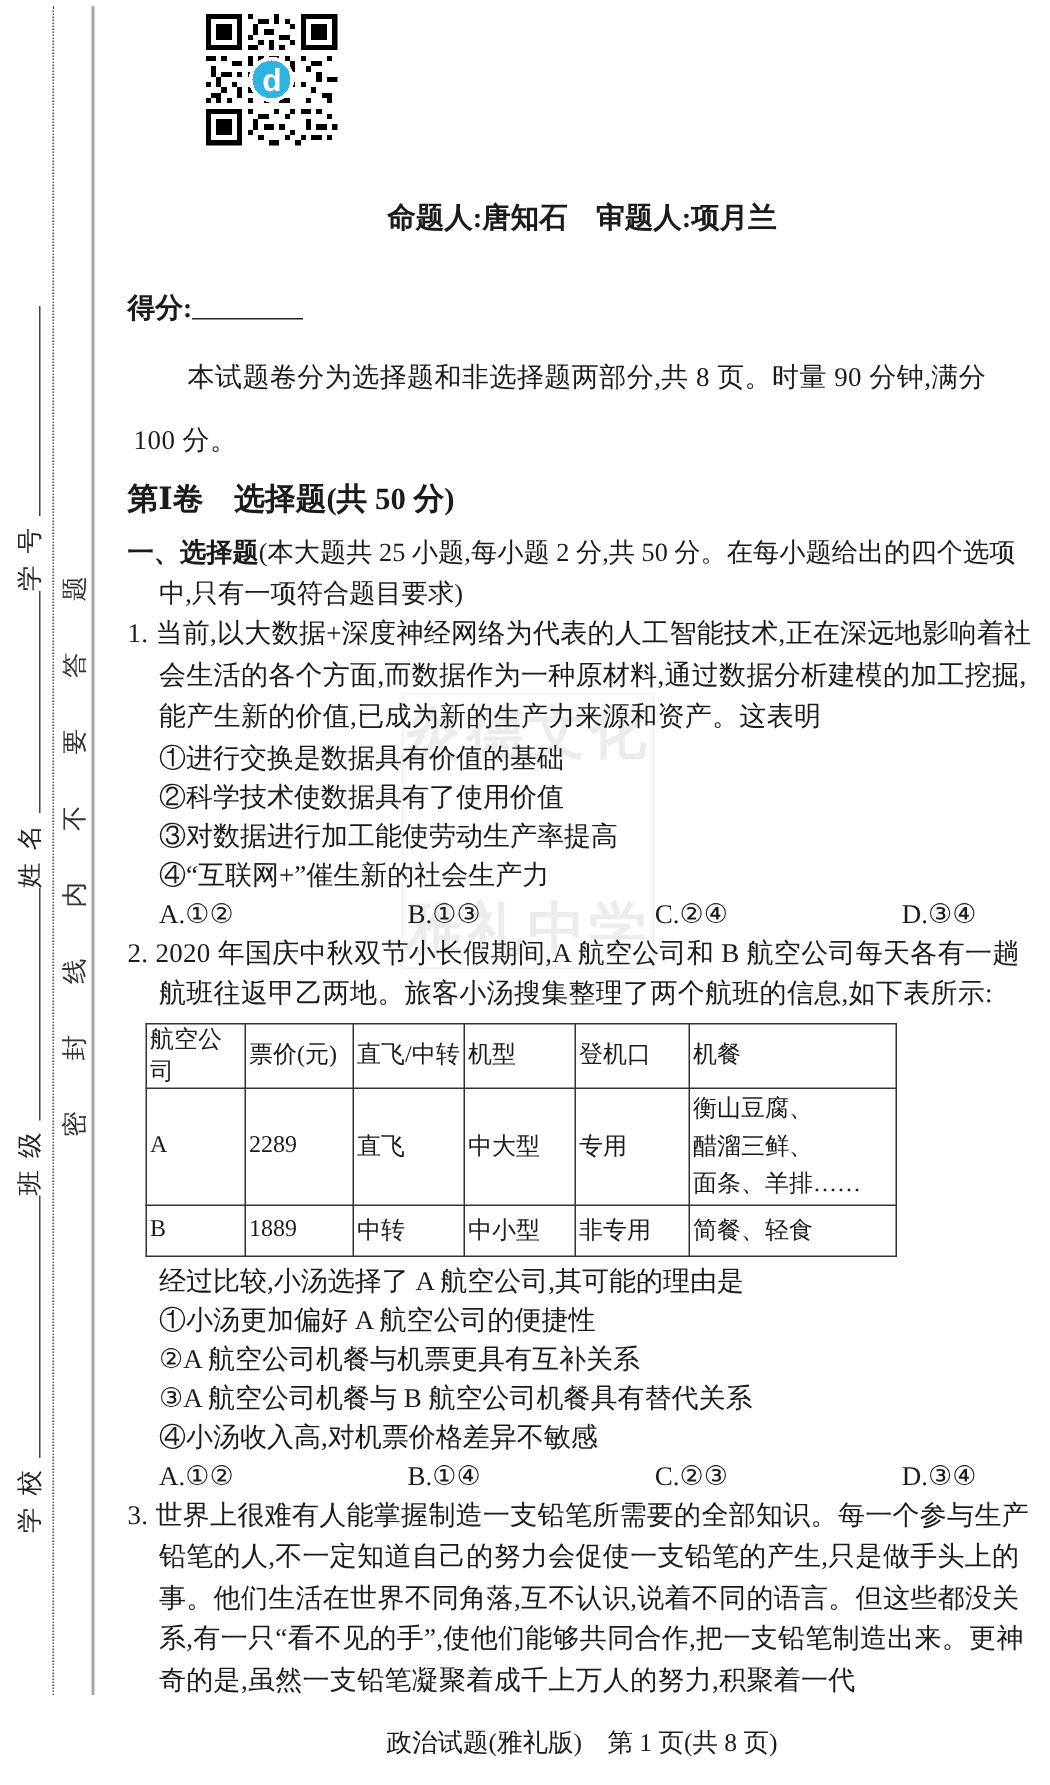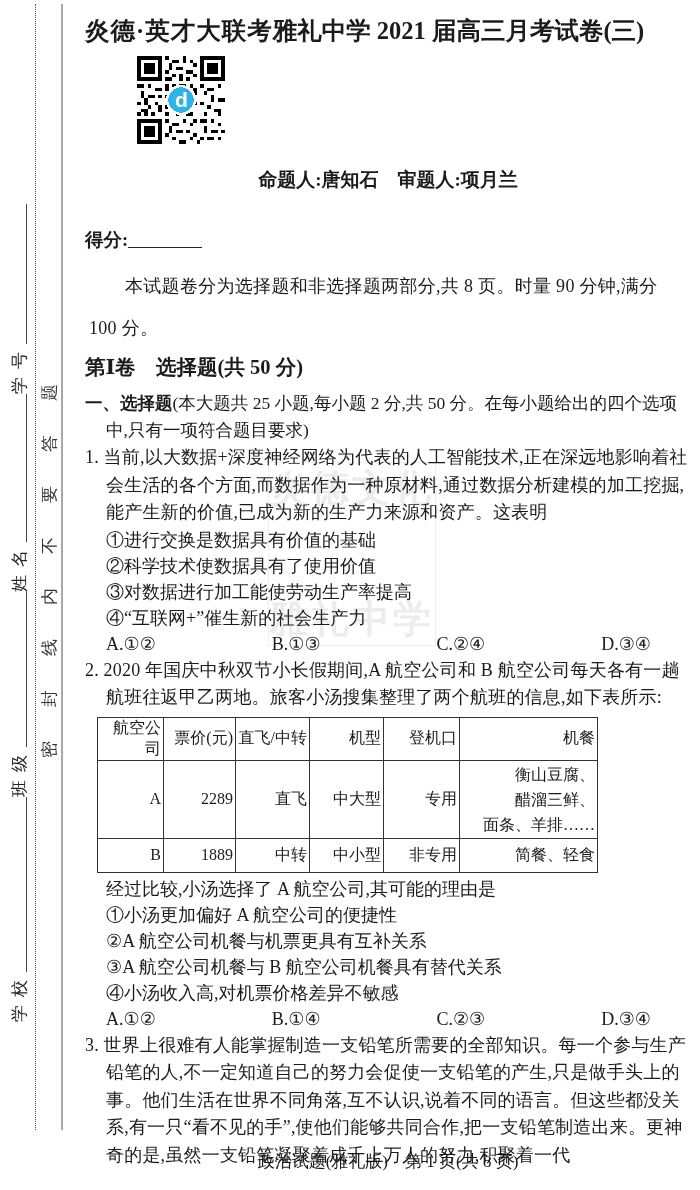--- a/index.html
+++ b/index.html
@@ -24,34 +24,34 @@
       align-items:center;color:rgba(120,120,120,0.14);font-size:38px;font-weight:bold;letter-spacing:3px;font-family:Liberation Mono, monospace;}
 
   
   .main{position:absolute;left:85px;top:0;width:606px;}
   .masthead{margin:14px 0 0;font-size:24.5px;font-weight:bold;white-space:nowrap;letter-spacing:0;}
   .brush{font-weight:900;letter-spacing:1px;}
   .qr-row{position:relative;height:95px;margin-top:9px;}
   .qr{position:absolute;left:52px;top:0;width:88px;height:88px;}
   .subject{position:absolute;left:150px;right:0;top:22px;text-align:center;
            font-size:35px;font-weight:bold;letter-spacing:14px;}
-  .authors{text-align:center;font-weight:bold;font-size:19px;margin-top:16px;}
+  .authors{text-align:center;font-weight:bold;font-size:19px;margin-top:28px;}
   .score-row{margin-top:34px;padding-right:96px;text-align:left;font-size:18.5px;font-weight:bold;height:26px;}
   .score-blank{display:inline-block;width:74px;height:18px;border-bottom:1.5px solid #222;vertical-align:-2px;}
   .intro{margin:12px 4px 0;font-size:18px;line-height:42px;text-indent:2em;letter-spacing:0.3px;}
   .sec-title{margin:4px 0 0;text-align:left;font-size:20.5px;font-weight:bold;}
   .list-intro{margin:9px 0 0;font-size:17.5px;line-height:27px;padding-left:21px;text-indent:-21px;}
   .qtext{margin:0;font-size:18px;line-height:27.5px;padding-left:21px;text-indent:-21px;letter-spacing:0.2px;}
   .qitem{margin:0;font-size:18px;line-height:26px;padding-left:21px;}
   .opts{display:flex;justify-content:space-between;font-size:18px;line-height:26px;
         padding:0 40px 0 21px;}
   .after-table{margin:0;font-size:18px;line-height:26px;padding-left:21px;}
 
   
-  .qtable{border-collapse:collapse;margin:5px 0 3px 12px;text-align:right;font-size:16px;color:#1b1b1b;}
+  .qtable{border-collapse:collapse;margin:5px 0 3px 12px;text-align:left;font-size:16px;color:#1b1b1b;}
   .qtable td{border:1px solid #333;padding:0 2px;}
   .qtable .hrow td{height:28px;}
   .qtable .arow td{height:77px;margin-top:27px;}
   .qtable .brow td{height:33px;}
   .meal div{line-height:25px;}
 
   .footer{position:absolute;left:85px;width:606px;top:1150px;text-align:center;font-size:17px;}
 </style>
 </head>
 <body>
@@ -63,21 +63,20 @@
     <span>雅礼中学</span>
   </div>
 
   <div class="seal-dotted"></div>
   <div class="seal-solid"></div>
   <div class="seal-labels"><span>学校</span><span class="seal-blank b1"></span><span>班级</span><span class="seal-blank b2"></span><span>姓名</span><span class="seal-blank b3"></span><span>学号</span><span class="seal-blank b4"></span></div>
   <div class="seal-warning">密封线内不要答题</div>
 
   <div class="main">
 
-    <h1 class="masthead"><span class="brush">炎德·英才大联考</span><span>雅礼中学 2021 届高三月考试卷(三)</span></h1>
 
     <div class="qr-row">
       <svg class="qr" viewBox="0 0 25 25" shape-rendering="crispEdges">
         <rect x="0" y="0" width="25" height="25" fill="#fff"></rect>
         <g fill="#000">
           <rect x="0" y="0" width="7" height="7"></rect>
             <rect x="18" y="0" width="7" height="7"></rect>
             <rect x="0" y="18" width="7" height="7"></rect>
         </g>
         <g fill="#fff">

